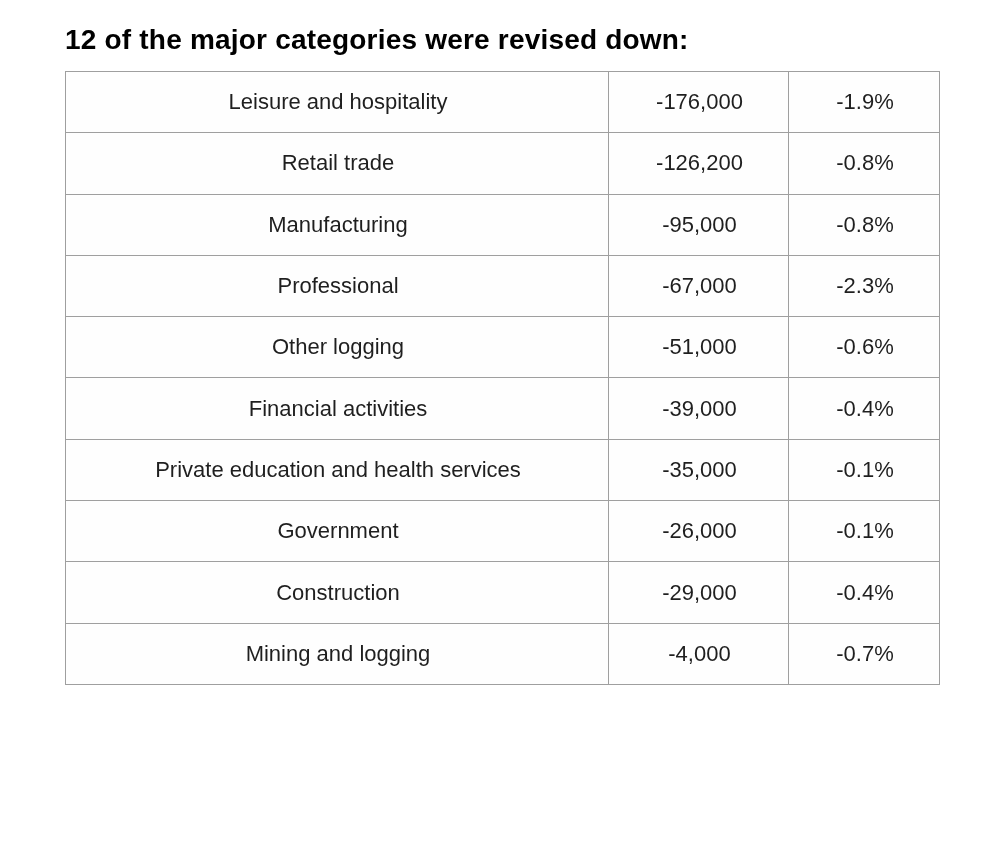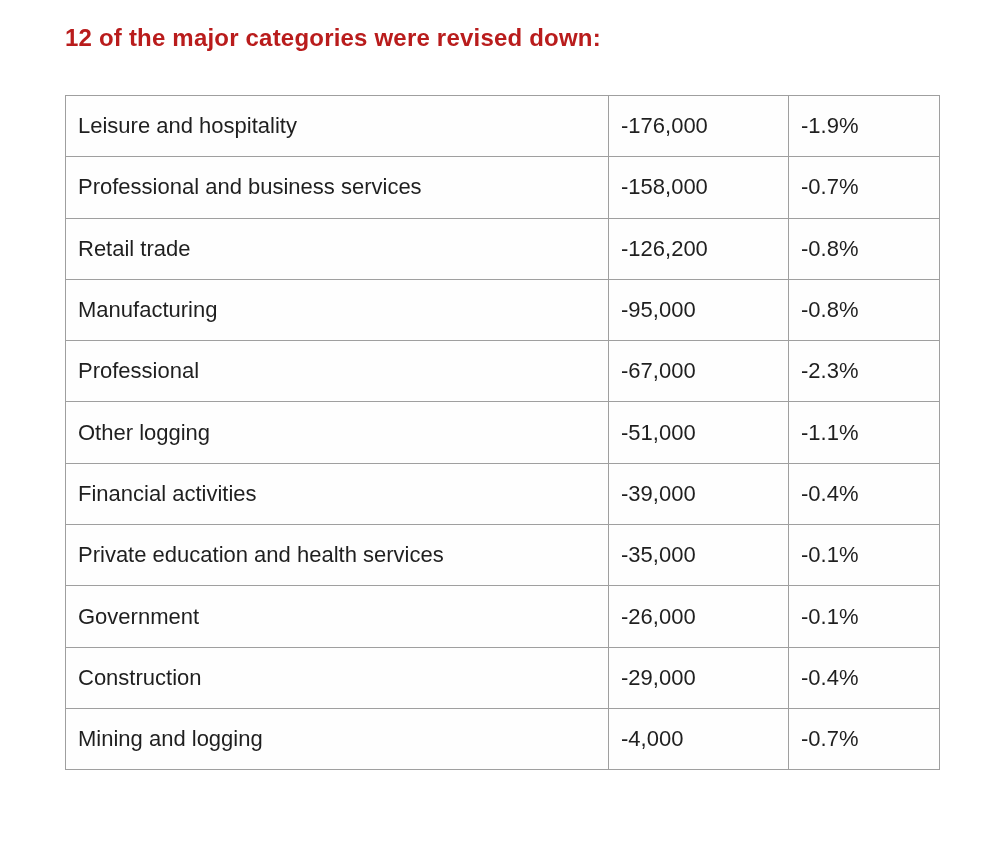--- a/index.html
+++ b/index.html
@@ -12,33 +12,34 @@
     position: relative;
     width: 1000px;
     height: 858px;
     background: #ffffff;
     overflow: hidden;
   }
   .page-title {
     position: absolute;
     left: 65px;
     top: 24px;
-    font-size: 24px;
+    font-size: 28px;
     font-weight: 700;
-    color: #b91c1c;
+    color: #000000;
     letter-spacing: 0.2px;
   }
   table.revisions {
     position: absolute;
     left: 65px;
-    top: 95px;
+    top: 71px;
     width: 874px;
     border-collapse: collapse;
     table-layout: fixed;
     background: #fefefe;
+    text-align: center;
   }
   table.revisions col.col-cat { width: 543px; }
   table.revisions col.col-num { width: 180px; }
   table.revisions col.col-pct { width: 151px; }
   table.revisions td {
     border: 1px solid #9f9f9f;
     height: 61.3px;
     vertical-align: middle;
     padding: 0 10px 0 12px;
     font-size: 22px;
@@ -60,43 +61,38 @@
         <col class="col-num">
         <col class="col-pct">
     </colgroup>
     <tbody>
       <tr>
         <td>Leisure and hospitality</td>
         <td>-176,000</td>
         <td>-1.9%</td>
       </tr>
       <tr>
-        <td>Professional and business services</td>
-        <td>-158,000</td>
-        <td>-0.7%</td>
-      </tr>
-      <tr>
         <td>Retail trade</td>
         <td>-126,200</td>
         <td>-0.8%</td>
       </tr>
       <tr>
         <td>Manufacturing</td>
         <td>-95,000</td>
         <td>-0.8%</td>
       </tr>
       <tr>
         <td>Professional</td>
         <td>-67,000</td>
         <td>-2.3%</td>
       </tr>
       <tr>
         <td>Other logging</td>
         <td>-51,000</td>
-        <td>-1.1%</td>
+        <td>-0.6%</td>
       </tr>
       <tr>
         <td>Financial activities</td>
         <td>-39,000</td>
         <td>-0.4%</td>
       </tr>
       <tr>
         <td>Private education and health services</td>
         <td>-35,000</td>
         <td>-0.1%</td>

